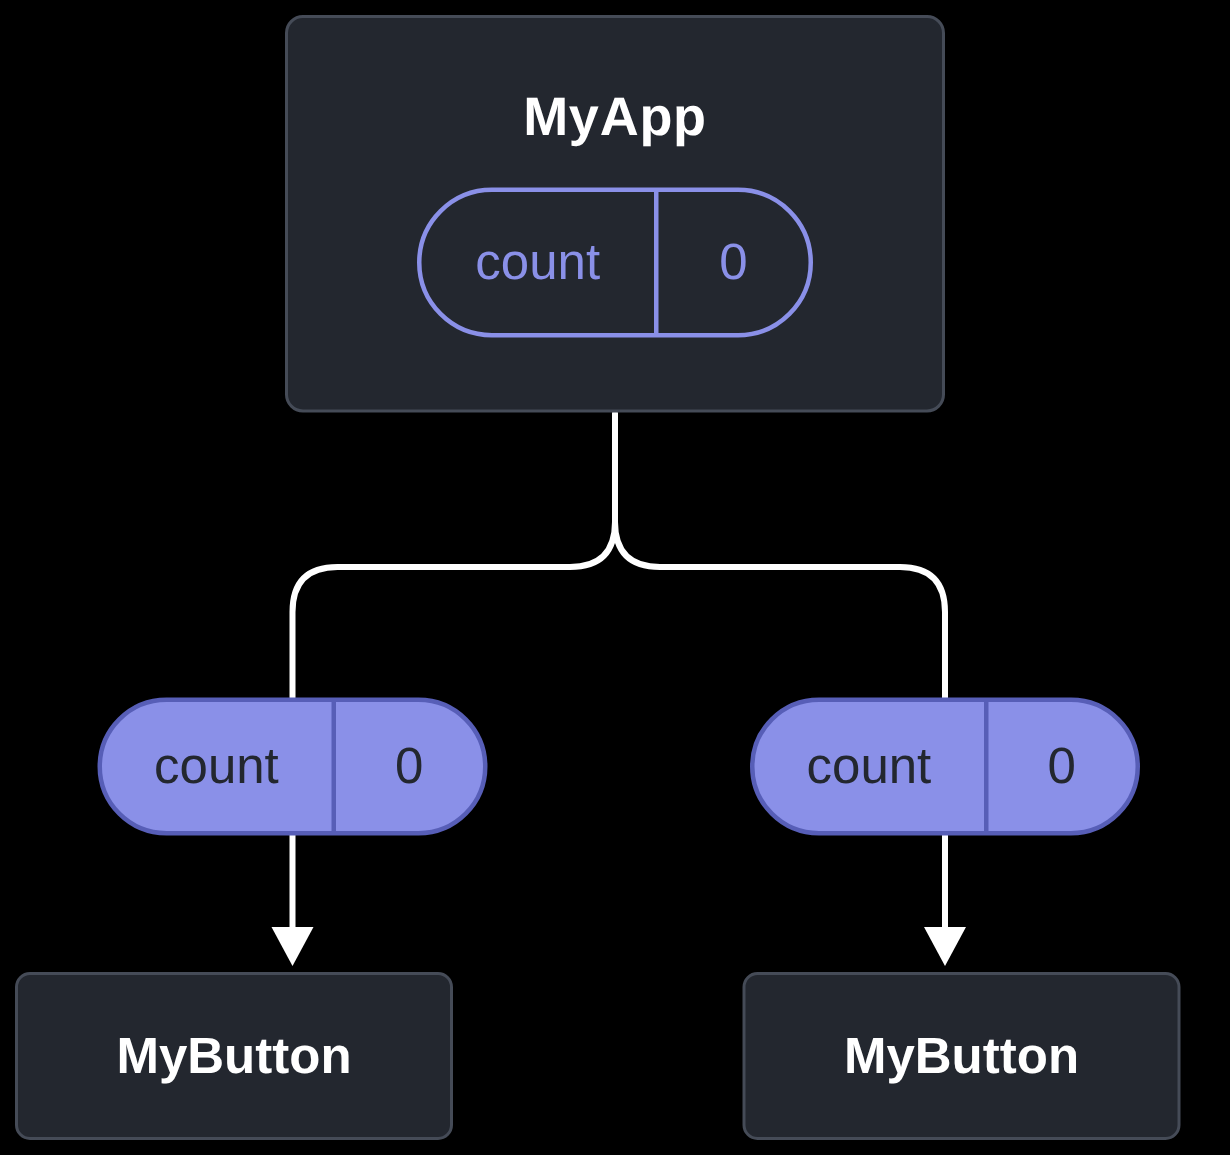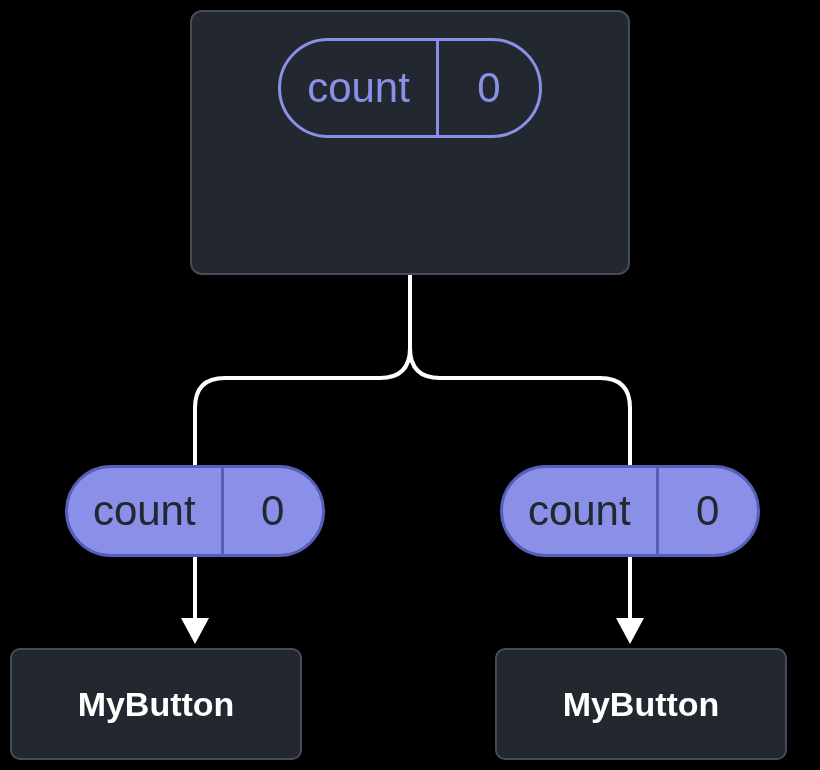--- a/index.html
+++ b/index.html
@@ -48,21 +48,21 @@
     border-radius:10px;
   }
   .node-child-left{left:10px;}
   .node-child-right{left:495px;}
   .pill{
     display:flex;
     align-items:stretch;
     box-sizing:border-box;
     border-radius:60px;
     overflow:hidden;
-    font-size:42px;
+    font-size:34px;
   }
   .pill-outline{
     width:264px;height:100px;
     margin:26px auto 0 auto;
     border:3px solid var(--outline-pill-color);
     color:var(--outline-pill-color);
     background:transparent;
   }
   .pill-solid{
     position:absolute;
@@ -88,20 +88,21 @@
   <svg class="connectors" viewBox="0 0 820 770">
     <path class="line" d="M410 276 L410 348 Q410 378 380 378 L225 378 Q195 378 195 408 L195 465"></path>
     <path class="line" d="M410 276 L410 348 Q410 378 440 378 L600 378 Q630 378 630 408 L630 465"></path>
     <path class="line" d="M195 556 L195 620"></path>
     <polygon class="head" points="181,618 209,618 195,644"></polygon>
     <path class="line" d="M630 556 L630 620"></path>
     <polygon class="head" points="616,618 644,618 630,644"></polygon>
   </svg>
 
   <div class="node node-root">
+    <div class="node-title">MyApp</div>
     <div class="pill pill-outline">
       <span class="pill-key">count</span>
       <span class="pill-divider"></span>
       <span class="pill-val">0</span>
     </div>
   </div>
 
   <div class="pill pill-solid pill-solid-left">
     <span class="pill-key">count</span>
     <span class="pill-divider"></span>

